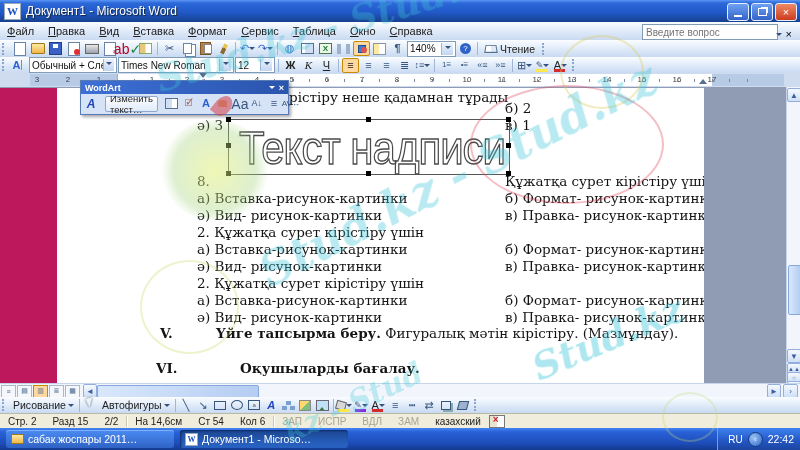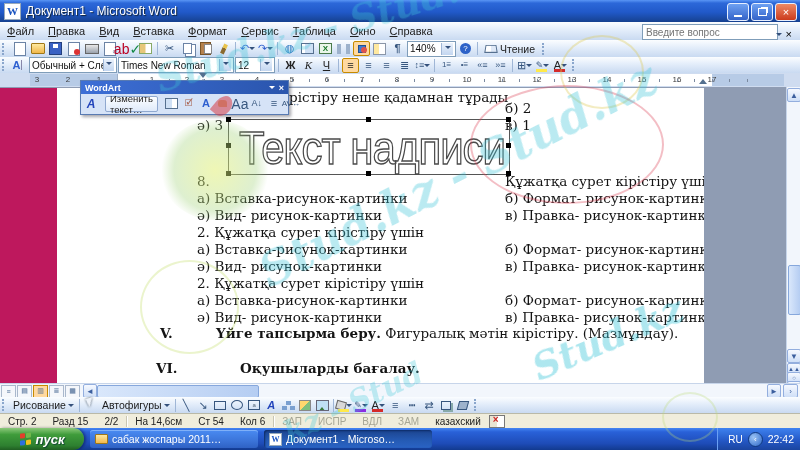--- a/index.html
+++ b/index.html
@@ -534,29 +534,20 @@
     <span class="fld dim">ИСПР</span>
     <span class="fld dim">ВДЛ</span>
     <span class="fld dim">ЗАМ</span>
     <span class="fld">казахский</span>
     <span style="position:relative;width:14px;height:11px;background:linear-gradient(90deg,#e8e4d2 48%,#fff 52%);border:1px solid #777;">
       <span style="position:absolute;left:3px;top:-2px;color:#c22;font-weight:bold;font-size:10px;">×</span>
     </span>
   </div>
 
   <div id="taskbar" class="abs">
-    <div id="startbtn">
-      <span class="flag">
-        <i style="background:#e33e2b;"></i>
-          <i style="background:#71b84b;"></i>
-        <i style="background:#2e6fe0;"></i>
-          <i style="background:#f2c21e;"></i>
-      </span>
-      <span>пуск</span>
-    </div>
     <div class="task">
       <span class="fold" style="width:11px;height:8px;flex:none;"></span>
       <span>сабак жоспары 2011…</span>
     </div>
     <div class="task pressed">
       <span class="appicon" style="width:11px;height:11px;margin:0;font-size:8px;flex:none;">W</span>
       <span>Документ1 - Microso…</span>
     </div>
     <div id="tray">
       <span style="font-size:10px;">RU</span>

